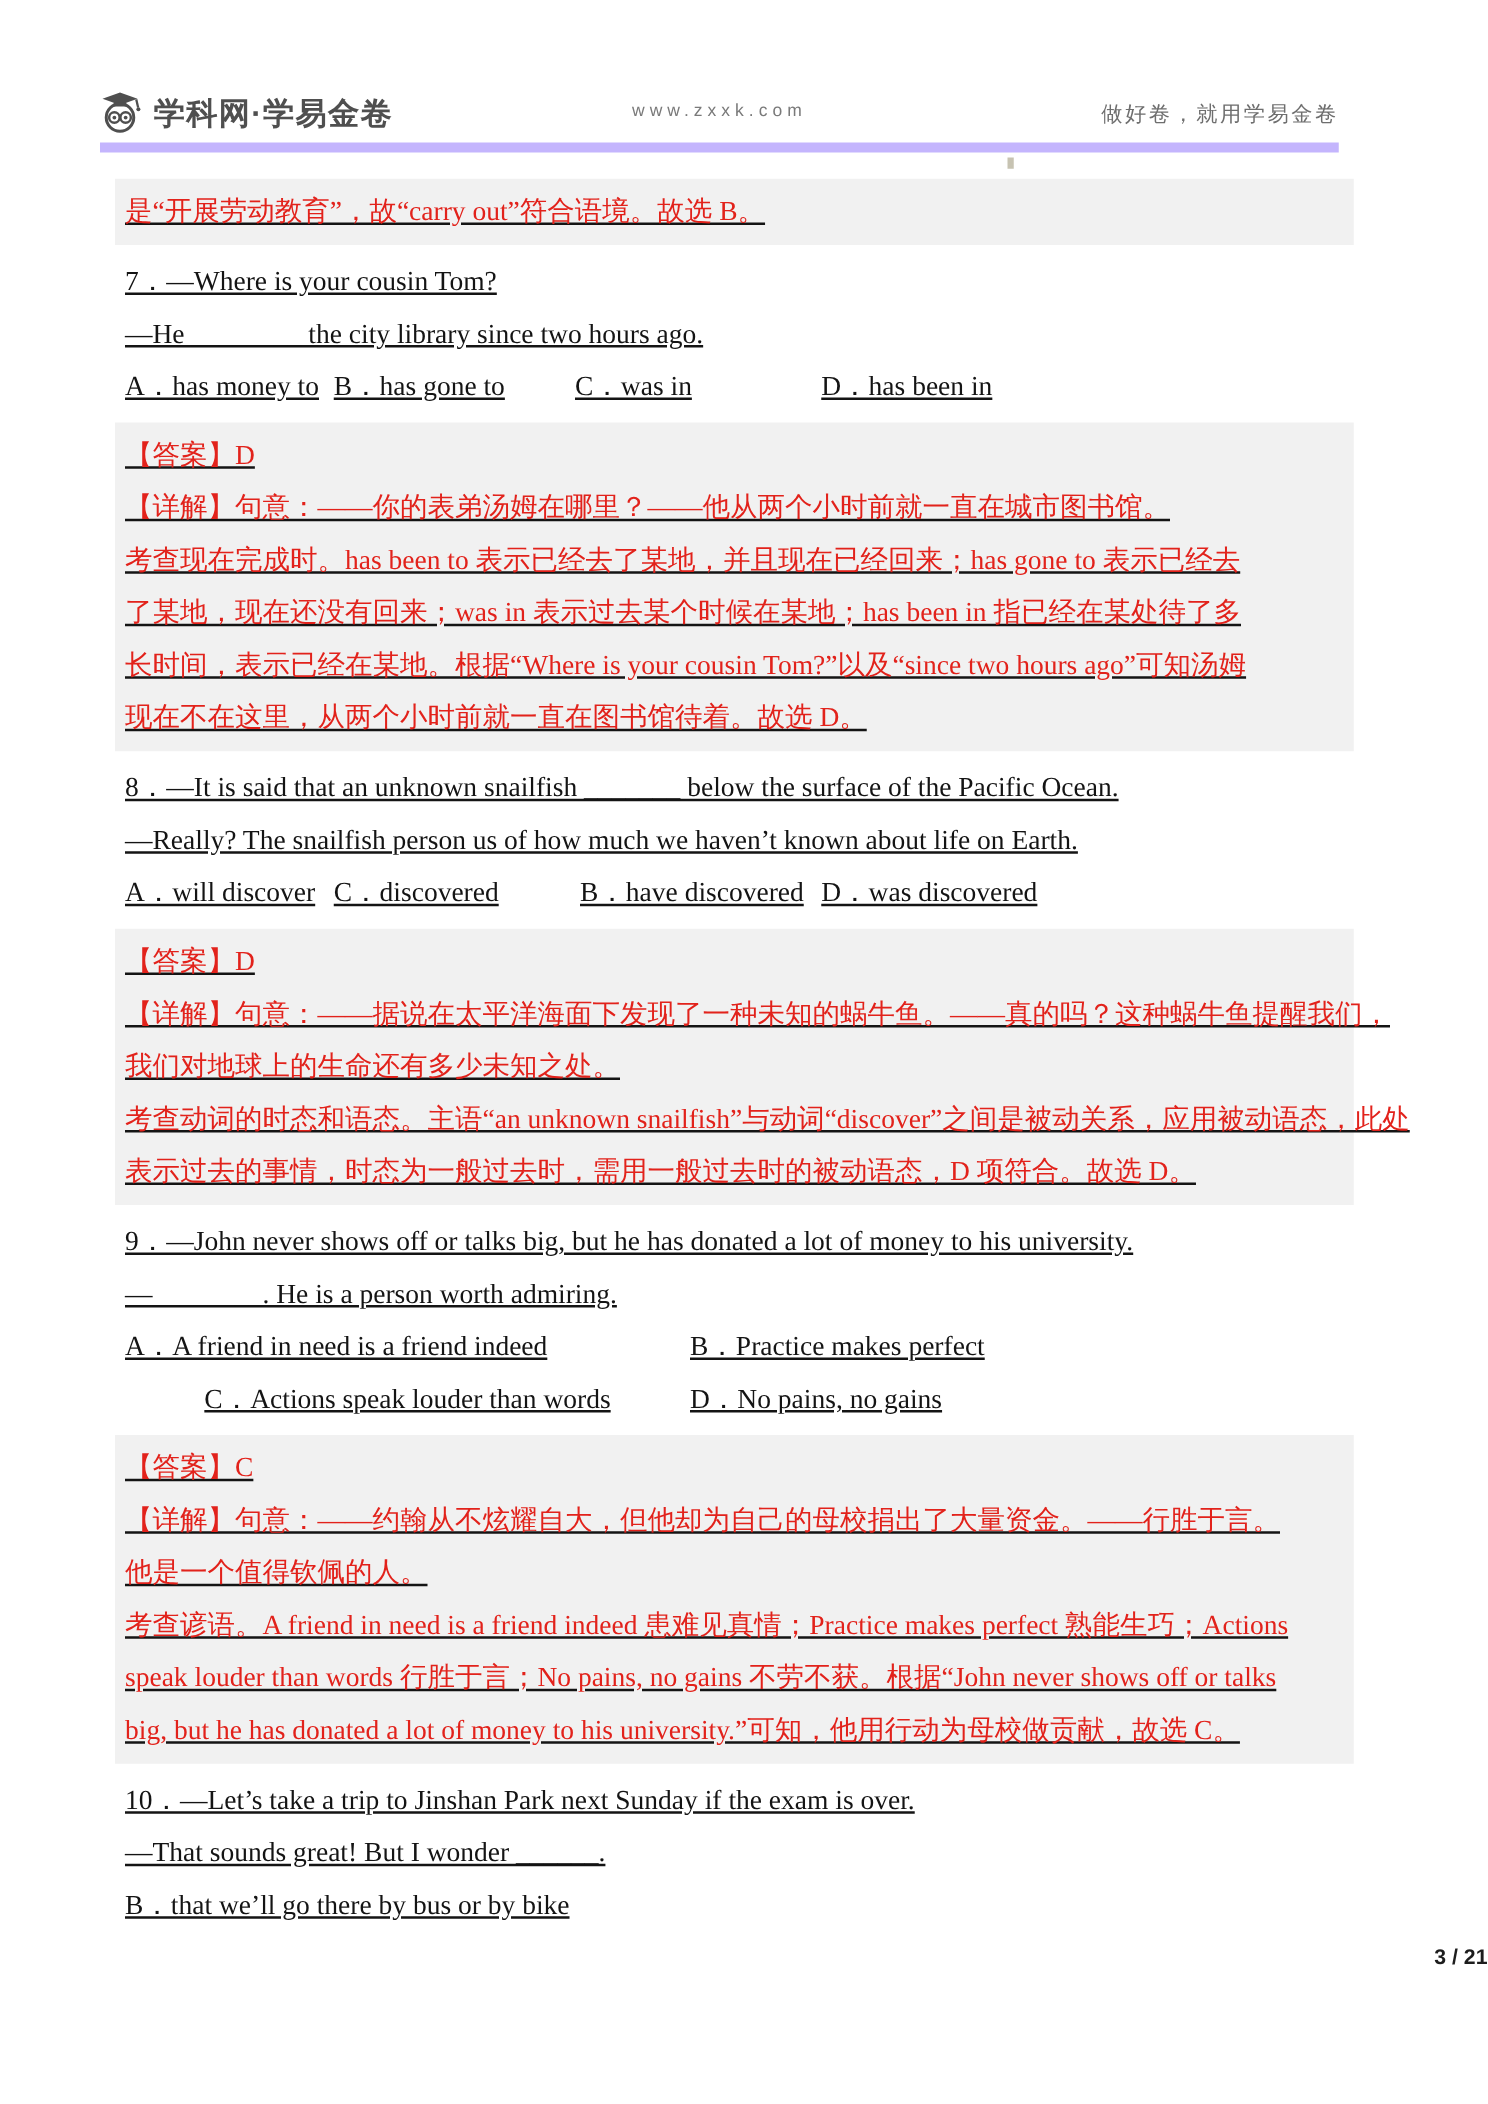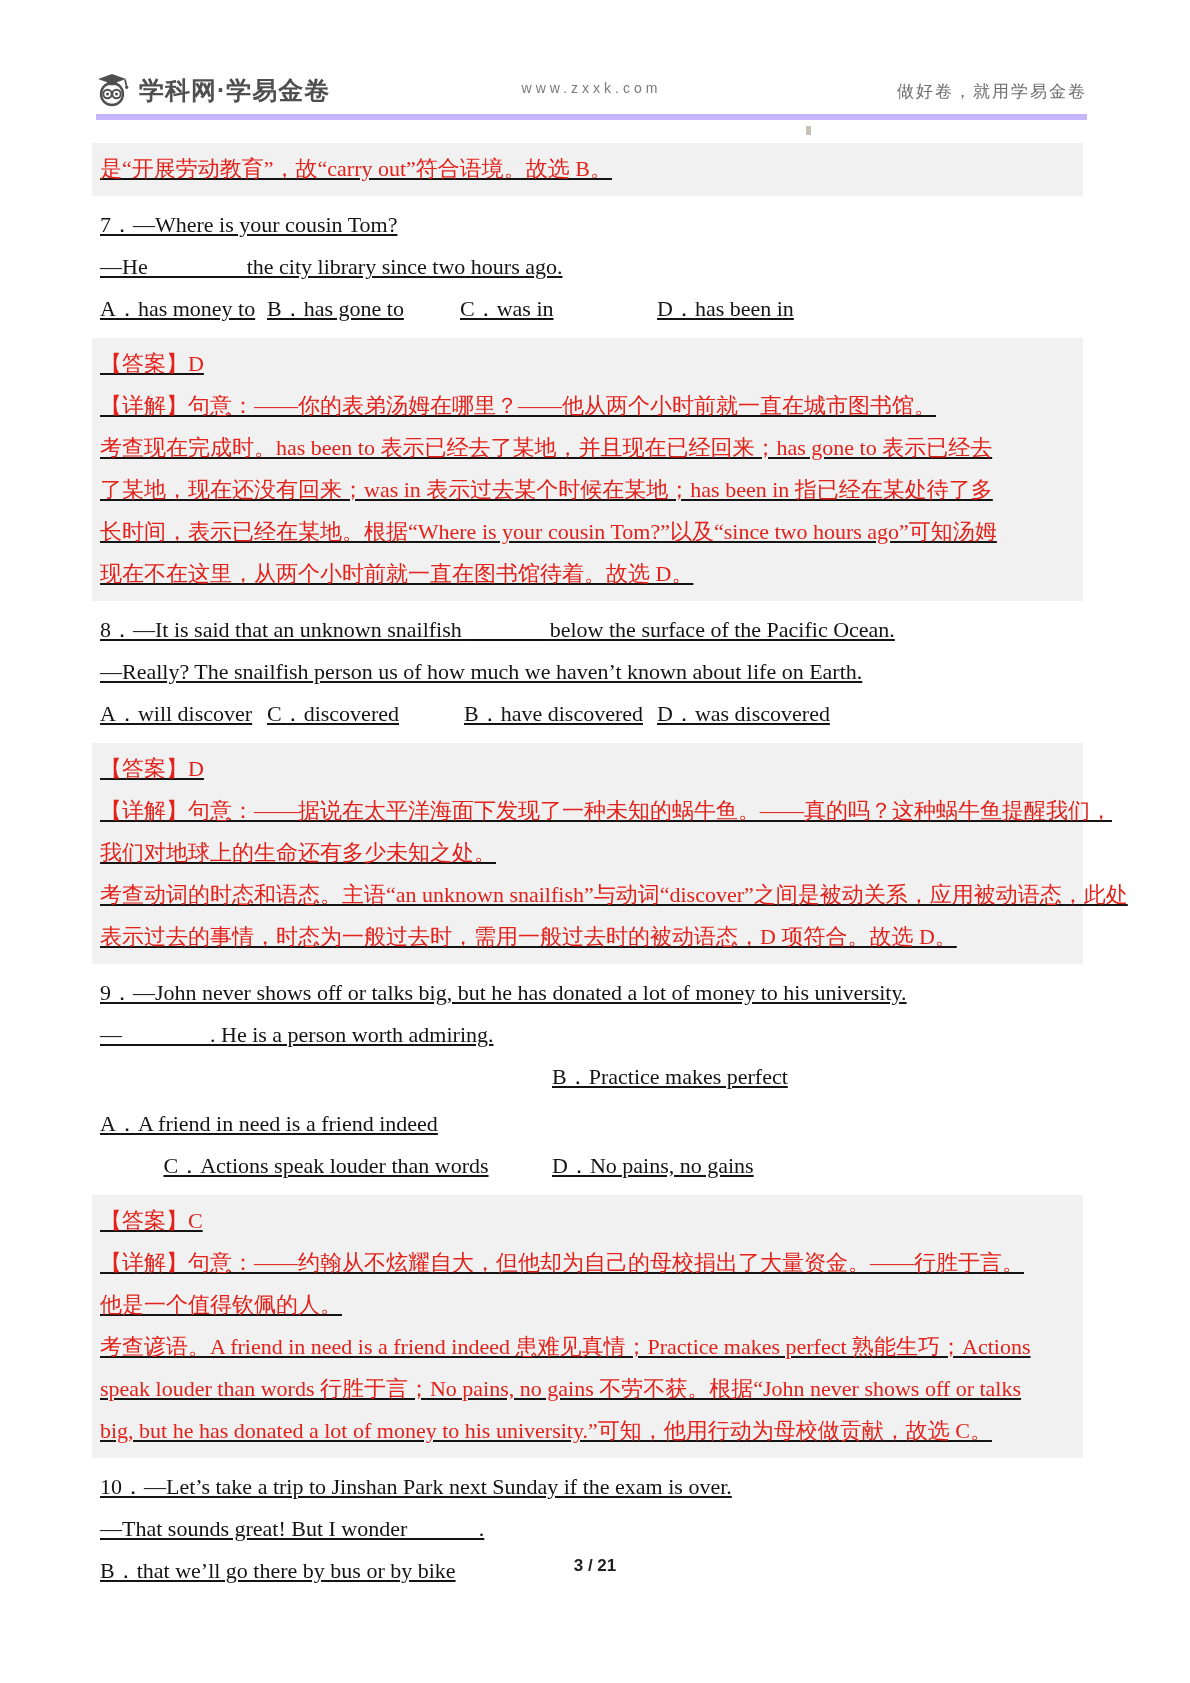--- a/index.html
+++ b/index.html
@@ -1,41 +1,41 @@
 <!DOCTYPE html>
 <html><head>
 <meta charset="utf-8">
 <style>
   html,body{margin:0;padding:0;background:#fff;}
   .page{position:relative;width:1190px;height:1683px;background:#ffffff;overflow:hidden;
         font-family:"Liberation Serif","DejaVu Serif",serif;color:#141414;}
   
-  .header{position:absolute;top:68px;left:96px;width:991px;height:46px;
-          border-bottom:6px solid #c4b5fd;}
+  .header{position:absolute;top:68px;left:80px;width:991px;height:46px;
+          border-bottom:8px solid #c4b5fd;}
   .logo{position:absolute;left:0;top:4px;display:flex;align-items:center;gap:7px;}
   .logo-text{font-family:"Liberation Sans","DejaVu Sans",sans-serif;font-weight:bold;
              font-size:25px;color:#4f4f4f;letter-spacing:1px;}
   .url{position:absolute;left:50%;top:12px;transform:translateX(-50%);
        font-family:"Liberation Sans","DejaVu Sans",sans-serif;font-size:14px;
        color:#7a7a7a;letter-spacing:4px;}
   .slogan{position:absolute;right:0;top:12px;
           font-family:"Liberation Sans","DejaVu Sans",sans-serif;font-size:17px;
           color:#6e6e6e;letter-spacing:2px;}
   .speck{position:absolute;left:806px;top:126px;width:5px;height:9px;background:#b9b49f;opacity:.8;}
   
   .content{position:absolute;top:114px;left:92px;width:991px;text-decoration:underline;}
   .line{line-height:42px;font-size:22px;white-space:nowrap;}
   .q{margin:8px 0;}
   .q .line{padding-left:8px;color:#141414;}
   .ans{background:#f1f1f1;color:#e2221b;padding:5px 8px 6px 8px;}
   .content > .ans:first-child{margin-top:29px;}
   .opt-row{display:flex;padding-left:36px;}
   .opt{flex:0 0 auto;display:inline-block;}
   
-  .footer{position:absolute;top:1556px;left:0;right:0;text-align:center;
+  .footer{position:absolute;top:1556px;left:0;right:0;text-align:right;
           font-family:"Liberation Sans","DejaVu Sans",sans-serif;font-weight:bold;
           font-size:17px;color:#1d1d1d;}
 </style>
 </head>
 <body>
 
 <div class="page">
 
   <div class="header">
     <div class="logo">
@@ -96,21 +96,21 @@
         <div class="line">【答案】D</div>
         <div class="line">【详解】句意：——据说在太平洋海面下发现了一种未知的蜗牛鱼。——真的吗？这种蜗牛鱼提醒我们，</div>
         <div class="line">我们对地球上的生命还有多少未知之处。</div>
         <div class="line">考查动词的时态和语态。主语“an unknown snailfish”与动词“discover”之间是被动关系，应用被动语态，此处</div>
         <div class="line">表示过去的事情，时态为一般过去时，需用一般过去时的被动语态，D 项符合。故选 D。</div>
       </div>
       <div class="q">
         <div class="line">9．—John never shows off or talks big, but he has donated a lot of money to his university.</div>
         <div class="line">—________. He is a person worth admiring.</div>
         <div class="line opt-row">
-          <span class="opt" style="width: 452px; margin-top: 47px;">A．A friend in need is a friend indeed</span>
+          <span class="opt" style="width: 452px;">A．A friend in need is a friend indeed</span>
           <span class="opt">B．Practice makes perfect</span>
         </div>
         <div class="line opt-row">
           <span class="opt" style="width: 452px; text-align: center;">C．Actions speak louder than words</span>
           <span class="opt">D．No pains, no gains</span>
         </div>
       </div>
       <div class="ans">
         <div class="line">【答案】C</div>
         <div class="line">【详解】句意：——约翰从不炫耀自大，但他却为自己的母校捐出了大量资金。——行胜于言。</div>

